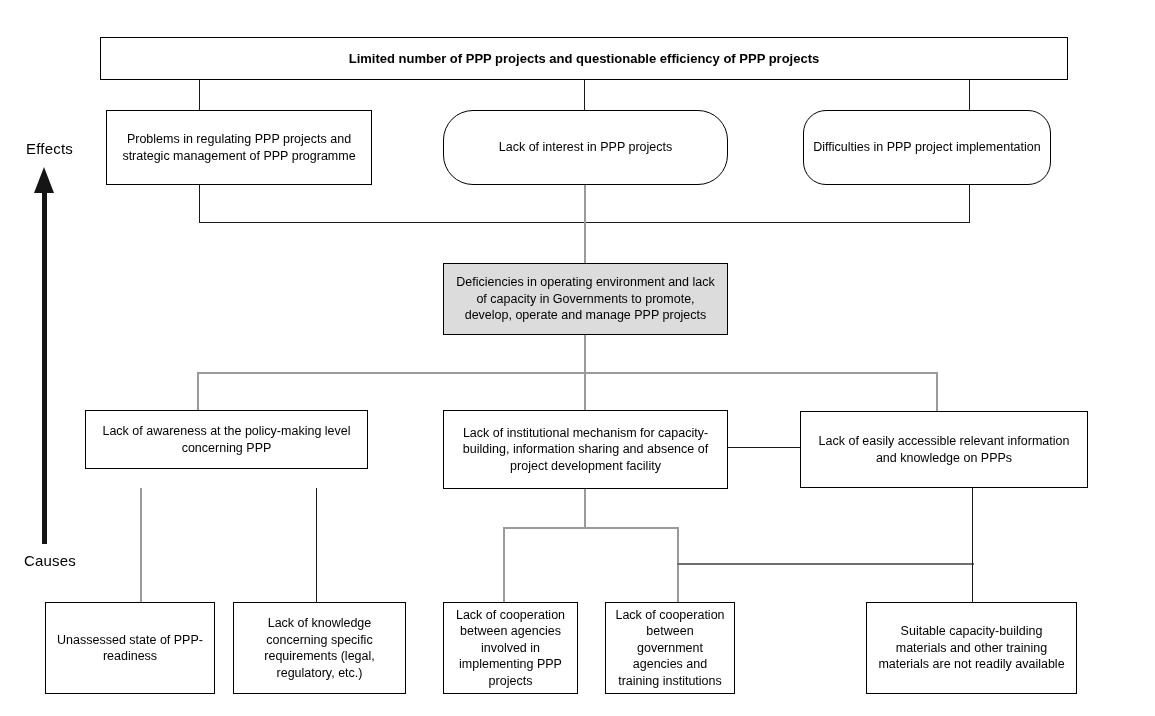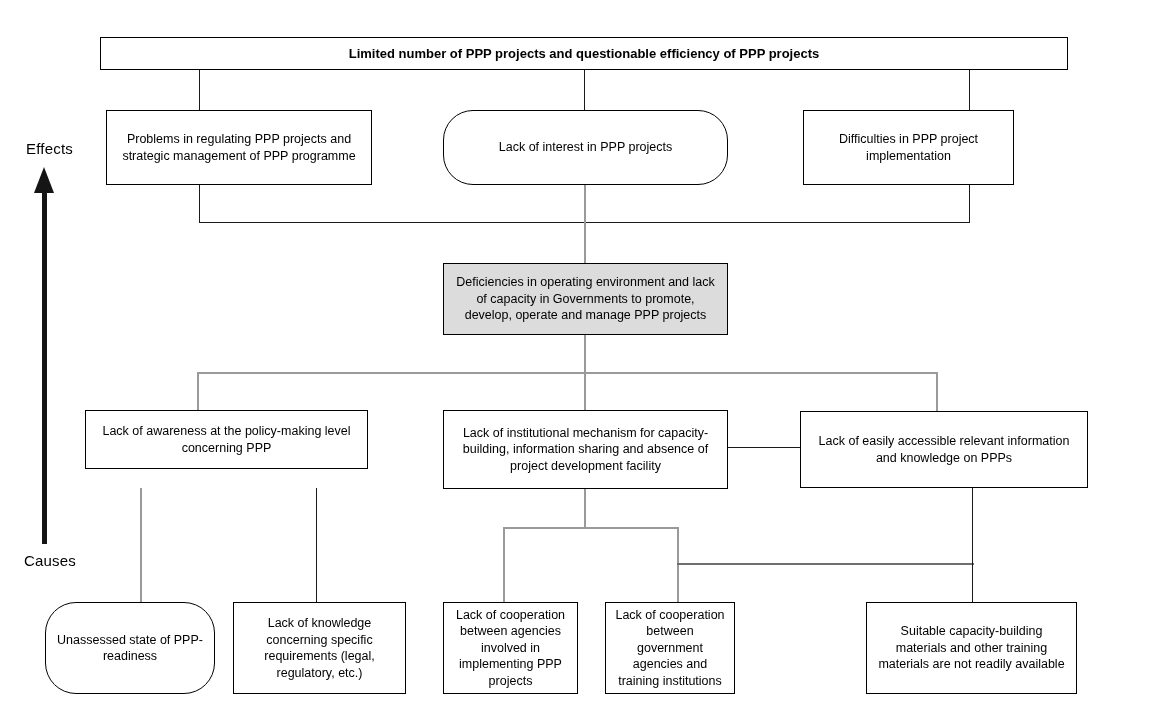--- a/index.html
+++ b/index.html
@@ -84,31 +84,31 @@
   <div class="line v" style="left:316px; top:488px; height:114px;"></div>
 
   <div class="line gv" style="left:584px; top:488px; height:41px;"></div>
   <div class="line gh" style="left:503px; top:527px; width:176px;"></div>
   <div class="line gv" style="left:503px; top:527px; height:75px;"></div>
   <div class="line gv" style="left:677px; top:527px; height:75px;"></div>
 
   <div class="line dgh" style="left:677px; top:563px; width:297px;"></div>
   <div class="line v" style="left:972px; top:488px; height:114px;"></div>
 
-  <div class="box bold" style="left:100px; top:37px; width:968px; height:33px;">Limited number of PPP projects and questionable efficiency of PPP projects</div>
+  <div class="box bold" style="left:100px; top:37px; width:968px; height:43px;">Limited number of PPP projects and questionable efficiency of PPP projects</div>
 
   <div class="box" style="left:100px; top:110px; width:266px; height:75px;margin-left:6px;">Problems in regulating PPP projects and strategic management of PPP programme</div>
   <div class="box" style="left:443px; top:110px; width:285px; height:75px;border-radius:30px;">Lack of interest in PPP projects</div>
-  <div class="box" style="left:803px; top:110px; width:211px; height:75px;">Difficulties in PPP project implementation</div>
+  <div class="box" style="left:803px; top:110px; width:248px; height:75px;border-radius:23px;">Difficulties in PPP project implementation</div>
 
   <div class="box gray" style="left:443px; top:263px; width:285px; height:72px;">Deficiencies in operating environment and lack of capacity in Governments to promote, develop, operate and manage PPP projects</div>
 
   <div class="box" style="left:85px; top:410px; width:283px; height:59px;padding-left:8px;">Lack of awareness at the policy-making level concerning PPP</div>
   <div class="box" style="left:443px; top:410px; width:285px; height:79px;">Lack of institutional mechanism for capacity-building, information sharing and absence of project development facility</div>
   <div class="box" style="left:800px; top:411px; width:288px; height:77px;">Lack of easily accessible relevant information and knowledge on PPPs</div>
 
-  <div class="box" style="left:45px; top:602px; width:170px; height:92px;border-radius:31px;">Unassessed state of PPP-readiness</div>
+  <div class="box" style="left:45px; top:602px; width:170px; height:92px;">Unassessed state of PPP-readiness</div>
   <div class="box" style="left:233px; top:602px; width:173px; height:92px;">Lack of knowledge concerning specific requirements (legal, regulatory, etc.)</div>
   <div class="box" style="left:443px; top:602px; width:135px; height:92px;">Lack of cooperation between agencies involved in implementing PPP projects</div>
   <div class="box" style="left:605px; top:602px; width:130px; height:92px;">Lack of cooperation between government agencies and training institutions</div>
   <div class="box" style="left:866px; top:602px; width:211px; height:92px;">Suitable capacity-building materials and other training materials are not readily available</div>
 
 </div>
 
 </body></html>

